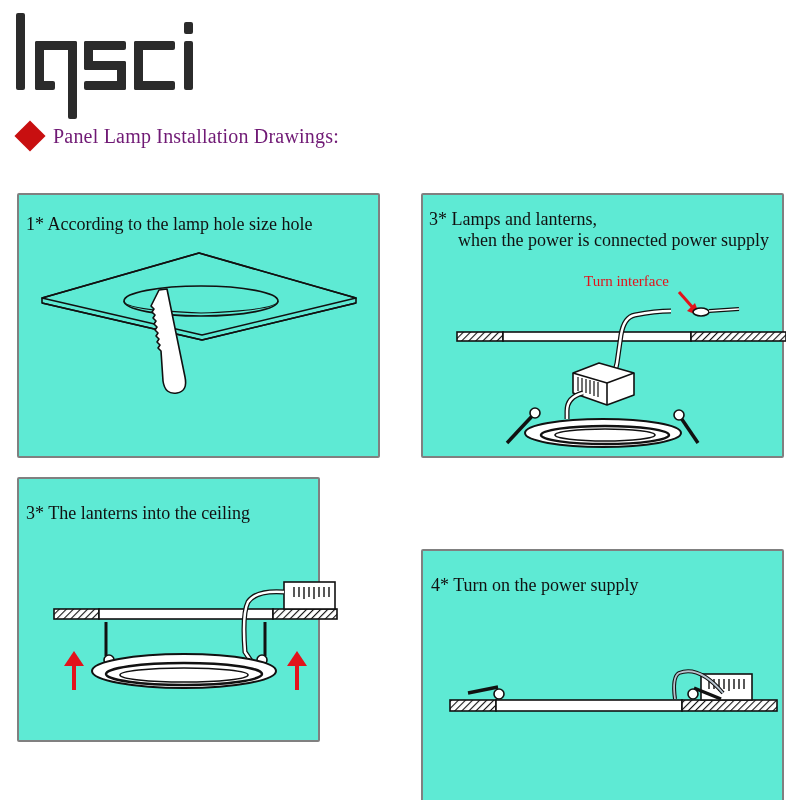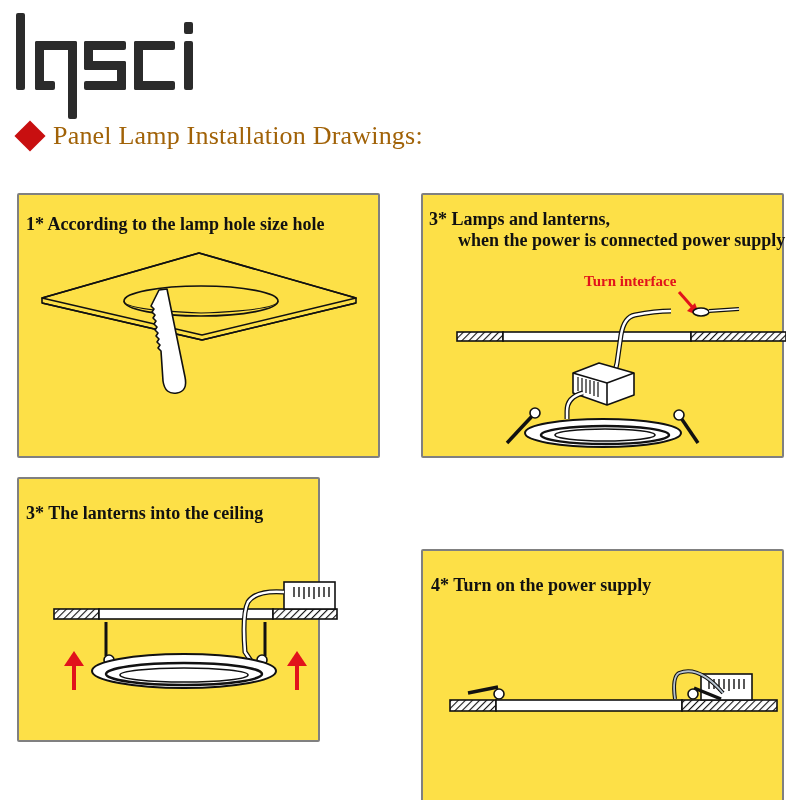--- a/index.html
+++ b/index.html
@@ -1,21 +1,21 @@
 <!DOCTYPE html>
 <html><head>
 <meta charset="utf-8">
 <style>
   html, body { margin:0; padding:0; background:#ffffff; }
   body { width:800px; height:800px; position:relative; overflow:hidden; font-family:"Liberation Serif","DejaVu Serif",serif; color:#111; }
   .logo { position:absolute; left:0; top:0; width:220px; height:125px; }
   .heading { position:absolute; left:13px; top:116px; height:40px; display:flex; align-items:center; }
   .diamond { width:22px; height:22px; background:#c80f10; transform:rotate(45deg); margin-left:6px; margin-right:12px; }
-  .heading-text { font-size:26px; color:#a16207; letter-spacing:0.2px; white-space:nowrap; }
-  .panel { position:absolute; border:2px solid #808080; border-radius:2px; background:#fde047; box-sizing:border-box;font-weight:bold; }
+  .heading-text { font-size:20px; color:#701a75; letter-spacing:0.2px; white-space:nowrap; }
+  .panel { position:absolute; border:2px solid #808080; border-radius:2px; background:#5eead4; box-sizing:border-box; }
   .panel-title { position:absolute; font-size:18px; color:#111; line-height:21px; white-space:nowrap; }
   .panel-title .indent { display:block; padding-left:29px; }
   .panel svg { position:absolute; left:0; top:0; }
   .callout { position:absolute; font-size:15px; color:#e1131b; white-space:nowrap; }
 </style>
 </head>
 <body>
 
 <svg class="logo" viewBox="0 0 220 125">
   <g fill="#2b2b2b">

